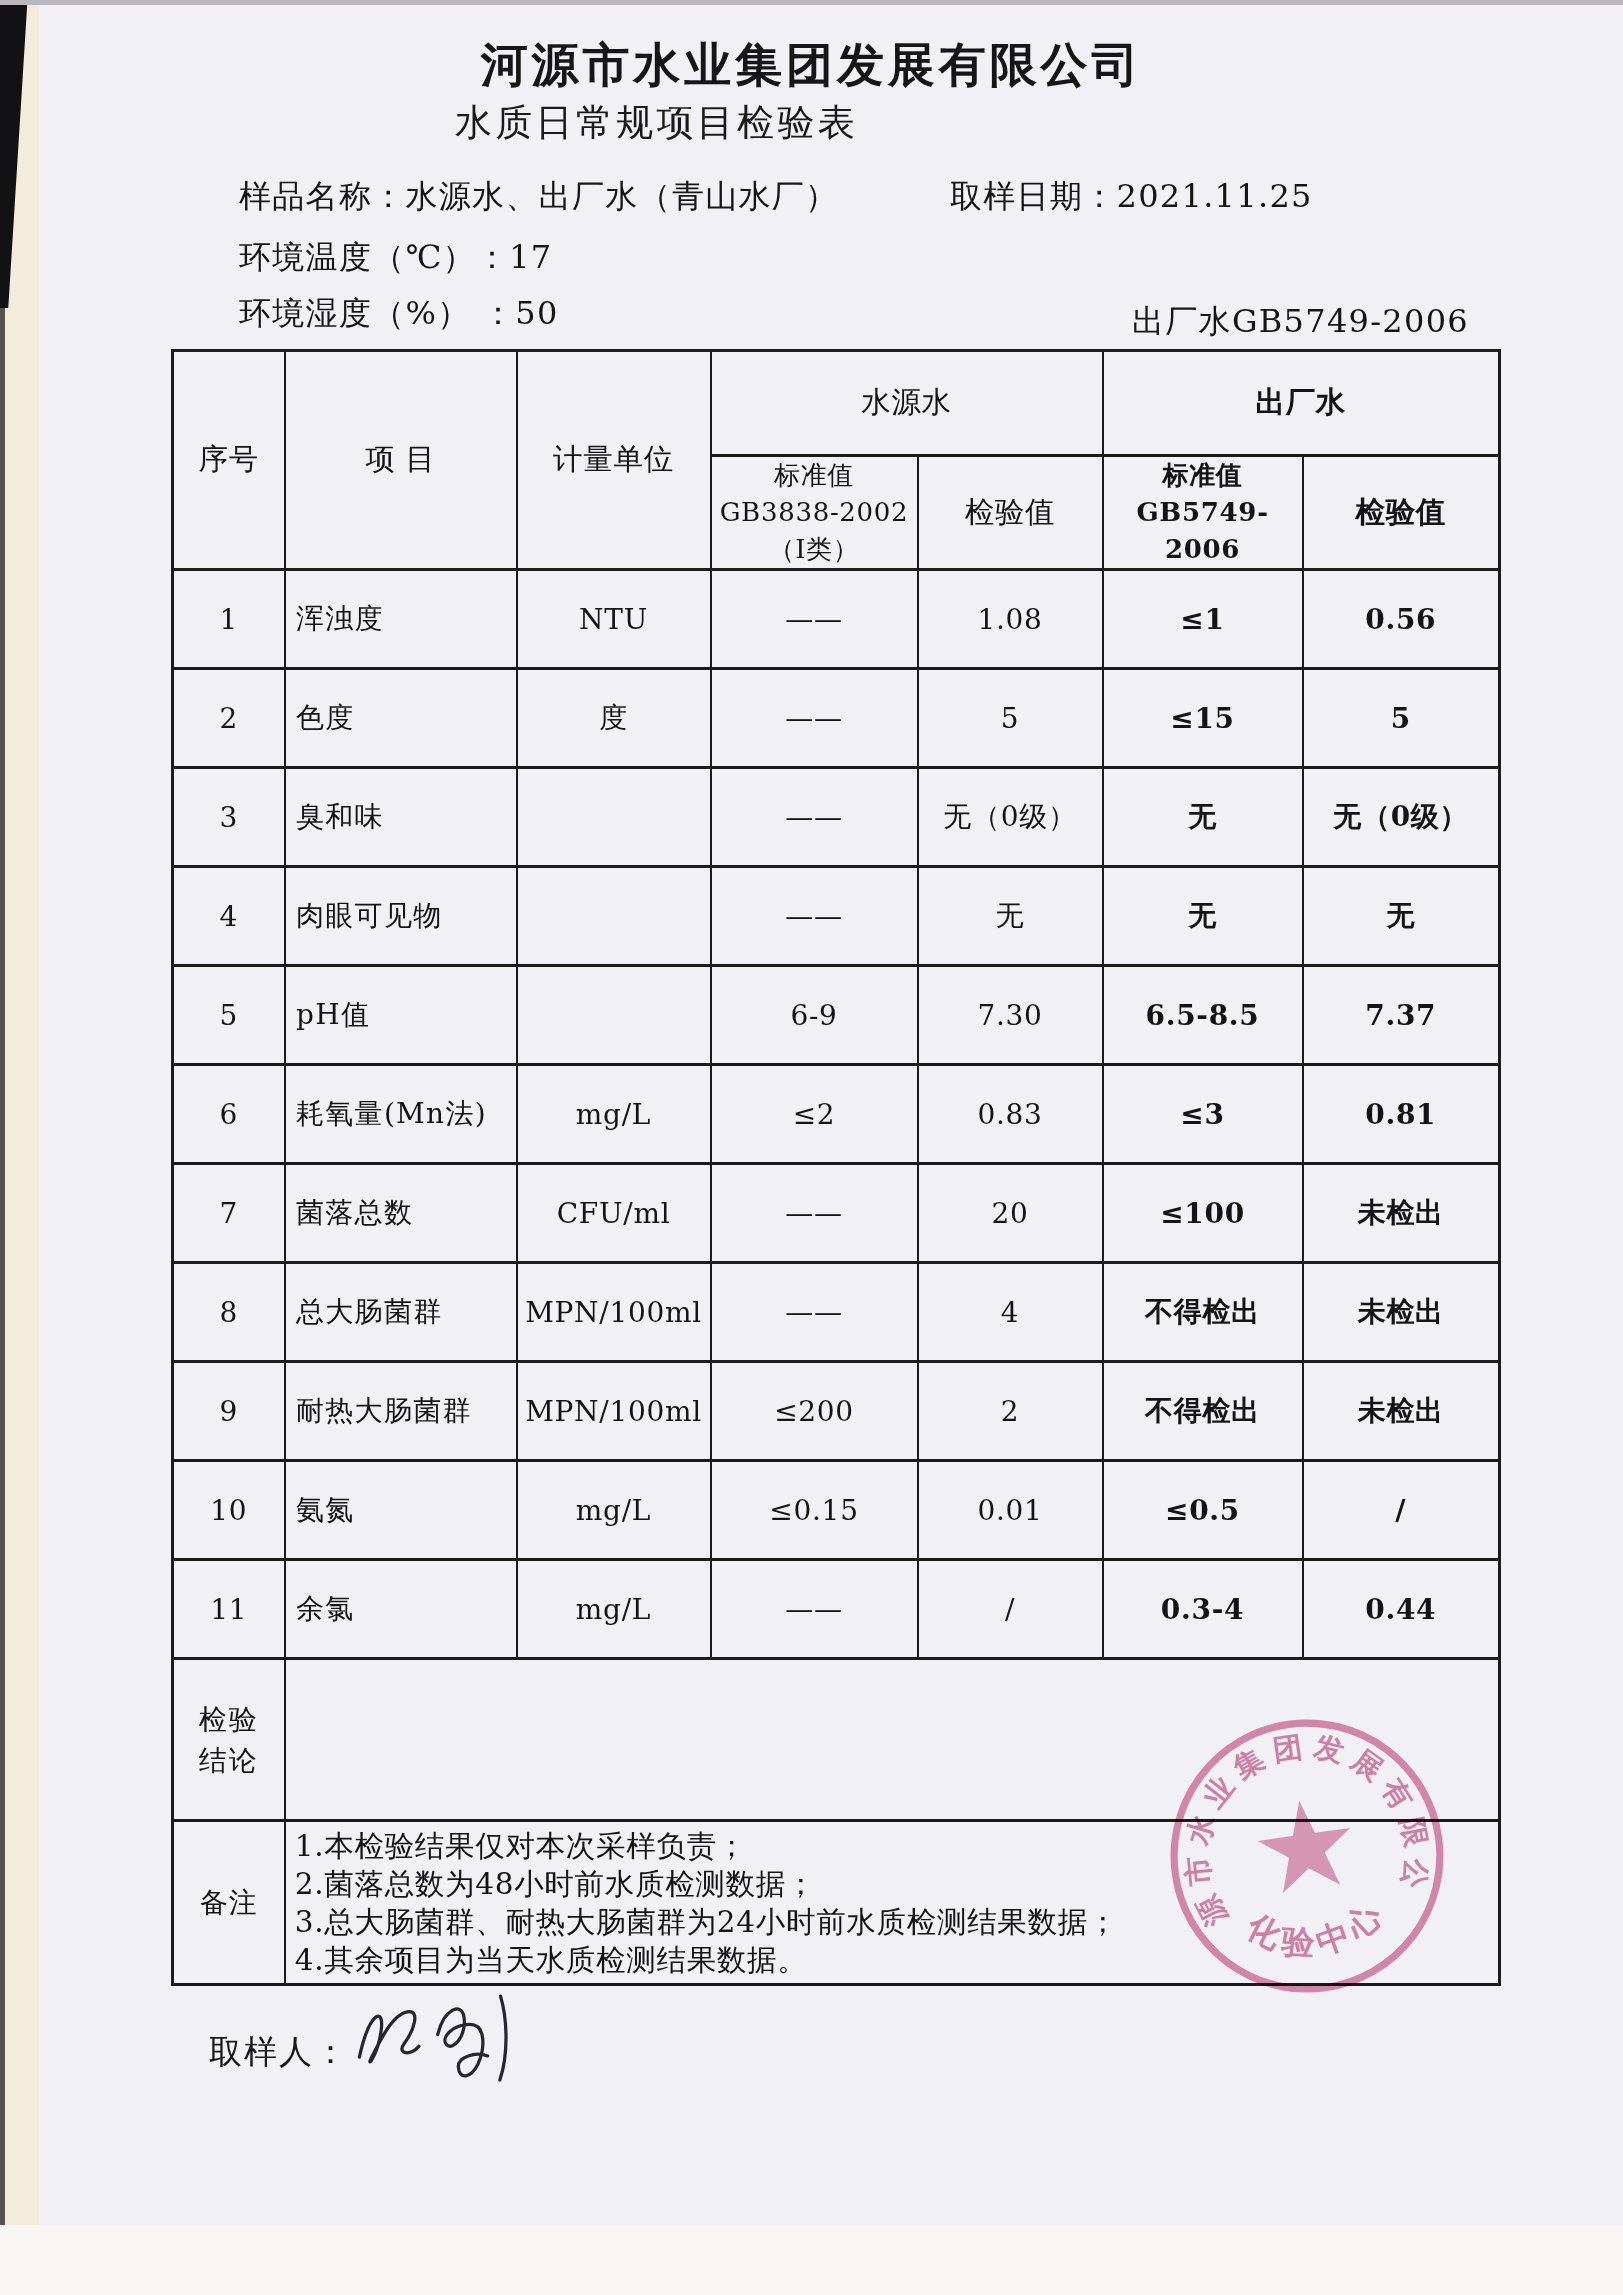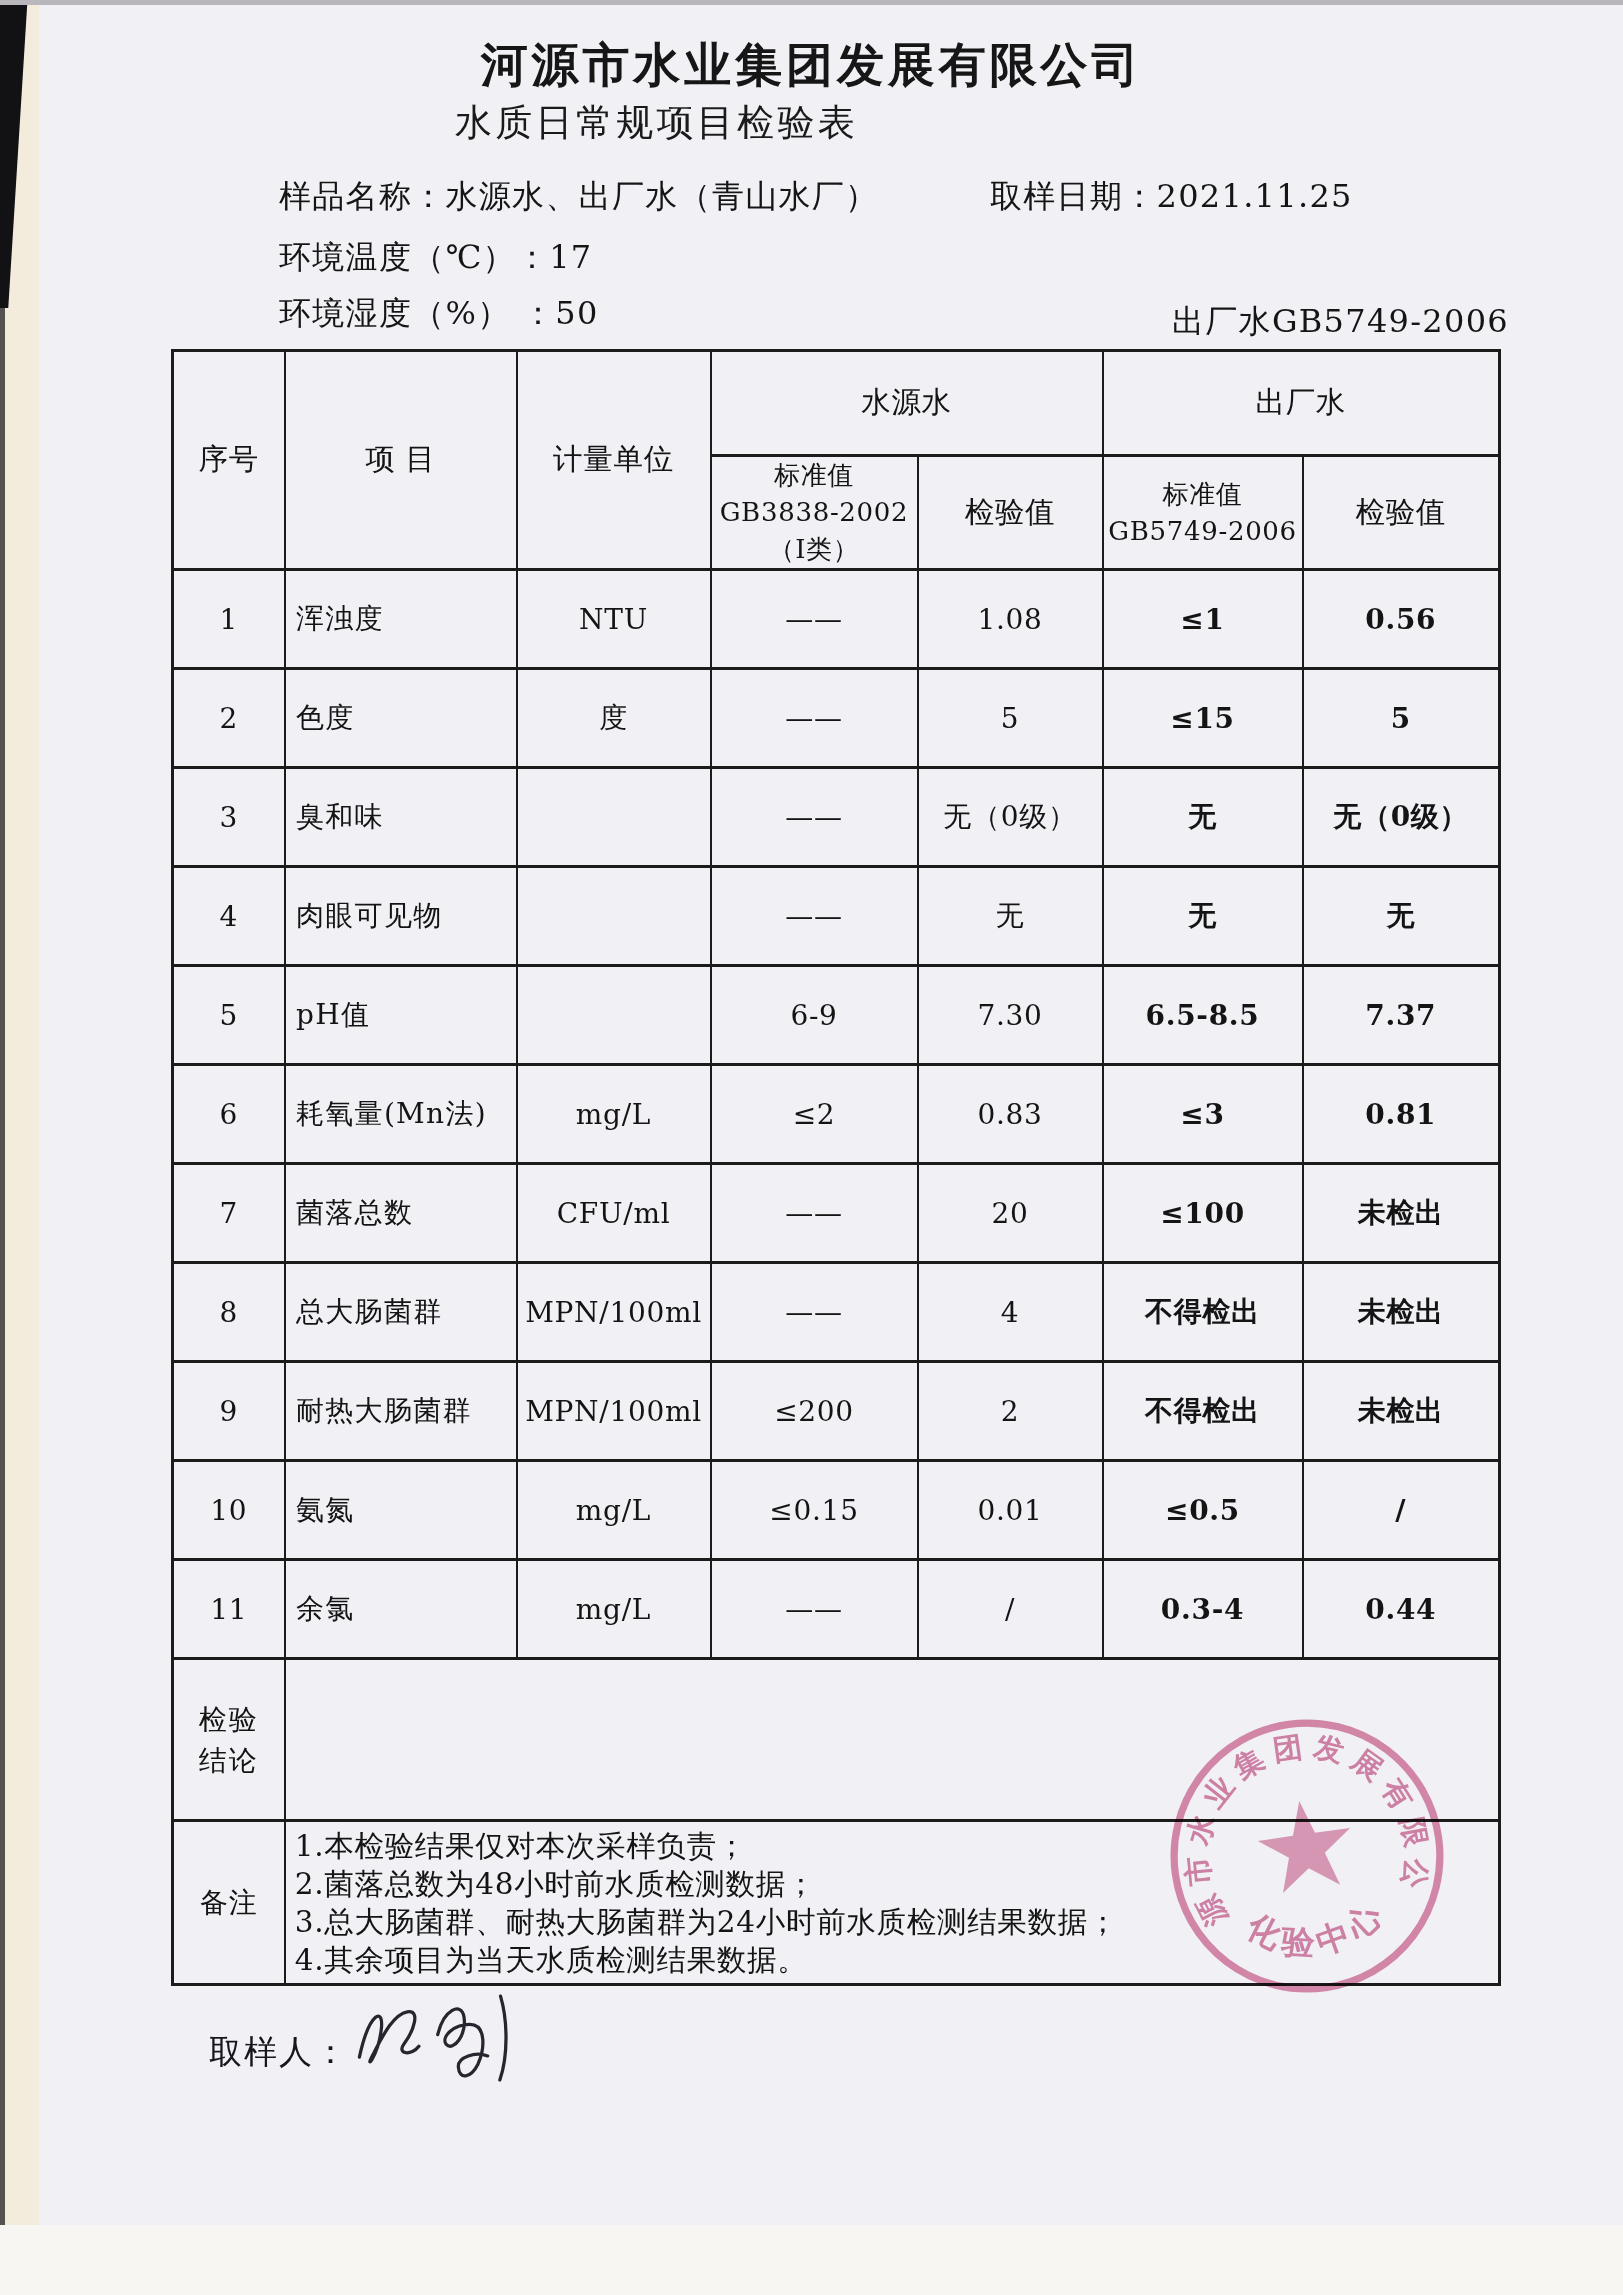--- a/index.html
+++ b/index.html
@@ -8,32 +8,32 @@
   #paper{position:absolute;left:36px;top:0;width:1587px;height:2225px;background:#f1f0f5;}
   .edge-top{position:absolute;left:0;top:0;width:1623px;height:4.6px;background:#b9b7bb;}
   .edge-left-line{position:absolute;left:0;top:0;width:5.2px;height:2225px;background:#55524f;}
   .edge-left-cream{position:absolute;left:5.2px;top:0;width:34px;height:2225px;background:#f3ecdd;}
   .edge-black-wedge{position:absolute;left:0;top:0;width:27.5px;height:308px;background:#121114;
     clip-path:polygon(0 0,100% 0,30% 100%,0 100%);}
   .title{position:absolute;left:0;top:34px;width:1623px;text-align:center;
     font-size:47px;font-weight:bold;letter-spacing:3.9px;color:#161616;}
   .subtitle{position:absolute;left:0;top:98px;width:1313px;text-align:center;
     font-size:37px;letter-spacing:3.3px;color:#1a1a1a;}
-  .info{position:absolute;font-size:32px;color:#151515;letter-spacing:1.3px;white-space:nowrap;margin-left:40px;}
+  .info{position:absolute;font-size:32px;color:#151515;letter-spacing:1.3px;white-space:nowrap;}
   table{position:absolute;left:171px;top:349px;width:1326px;border-collapse:collapse;
     table-layout:fixed;color:#141414;}
   th,td{border:2px solid #1b1b1b;border-top-width:3.9px;border-bottom-width:3.9px;
     padding:0;text-align:center;vertical-align:middle;font-weight:normal;
     font-size:28px;letter-spacing:0.7px;overflow:hidden;}
   table{border:3.3px solid #1b1b1b;}
   thead th{font-size:29.5px;}
   .h-merged{height:105px;}
   .h-sub{height:101px;padding-left:40px;}
   .sub-small{font-size:26px;line-height:37px;}
-  .bold{font-weight:normal;}
+  .bold{font-weight:bold;}
   tbody tr{height:99px;}
   td.c-item{text-align:left;padding-left:10.5px;letter-spacing:1.3px;}
   td.c-facstd,td.c-facval{font-weight:bold;}
   .concl-row{height:162px;}
   .notes-row{height:164px;}
   .concl-label div{line-height:41px;letter-spacing:2px;}
   td.notes-cell{text-align:left;padding-left:9.2px;}
   .note-line{font-size:29.5px;line-height:38px;letter-spacing:0.7px;white-space:nowrap;}
   .sig{position:absolute;font-size:33px;color:#17171a;letter-spacing:2px;white-space:nowrap;}
   .sig svg{vertical-align:-26px;}

